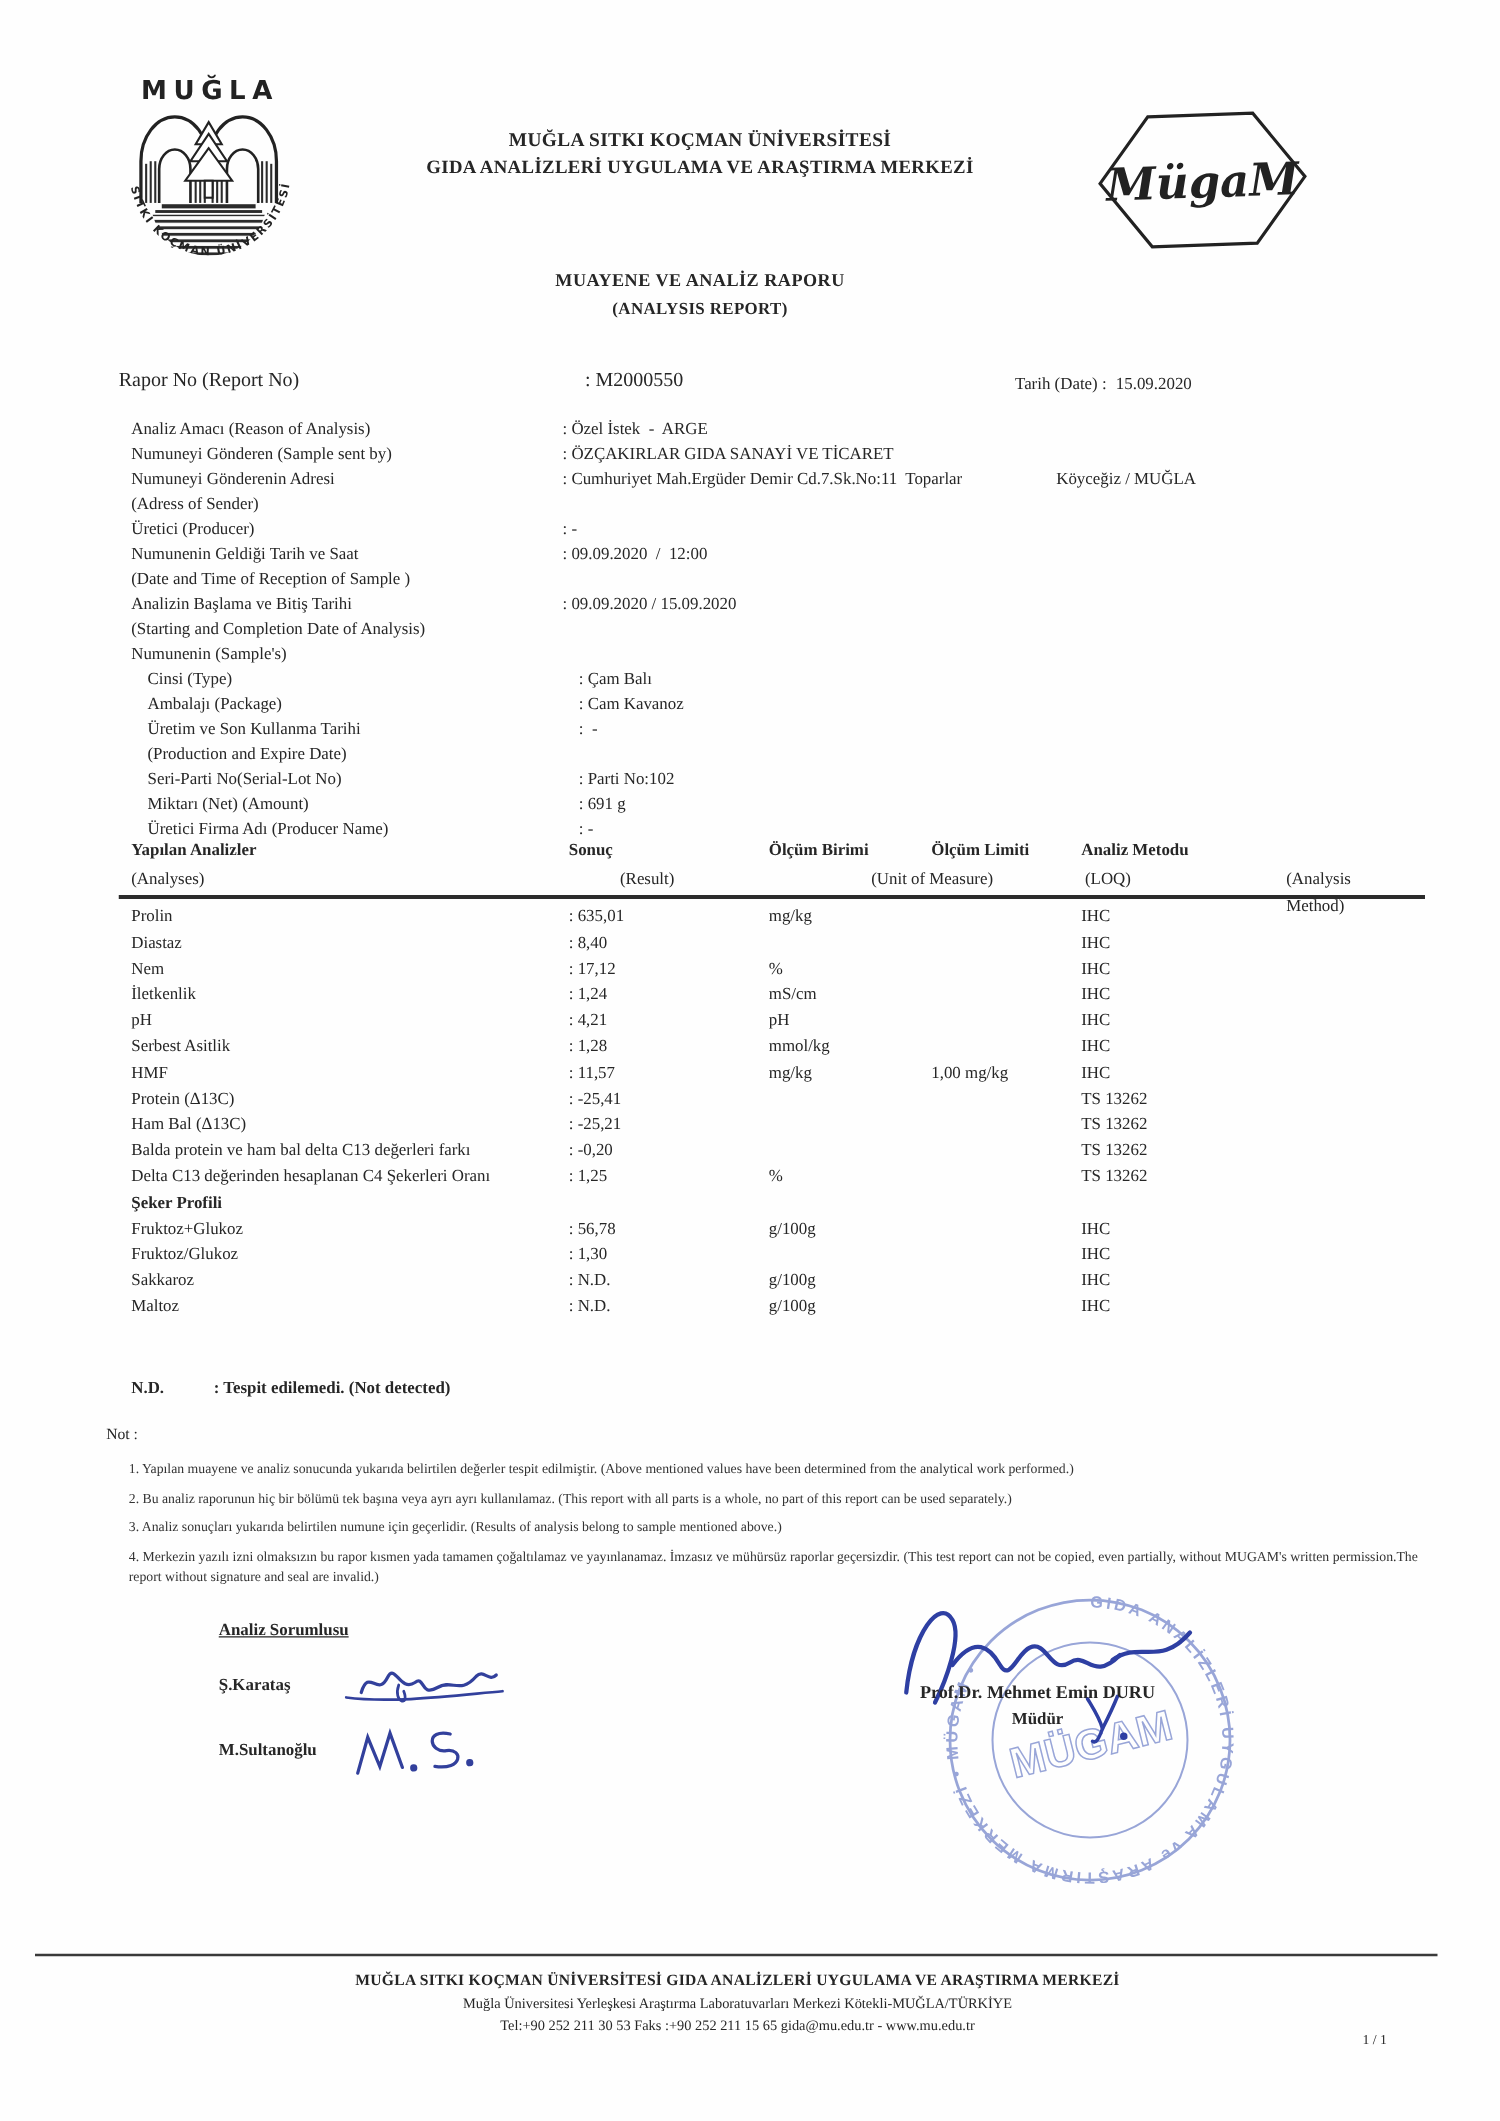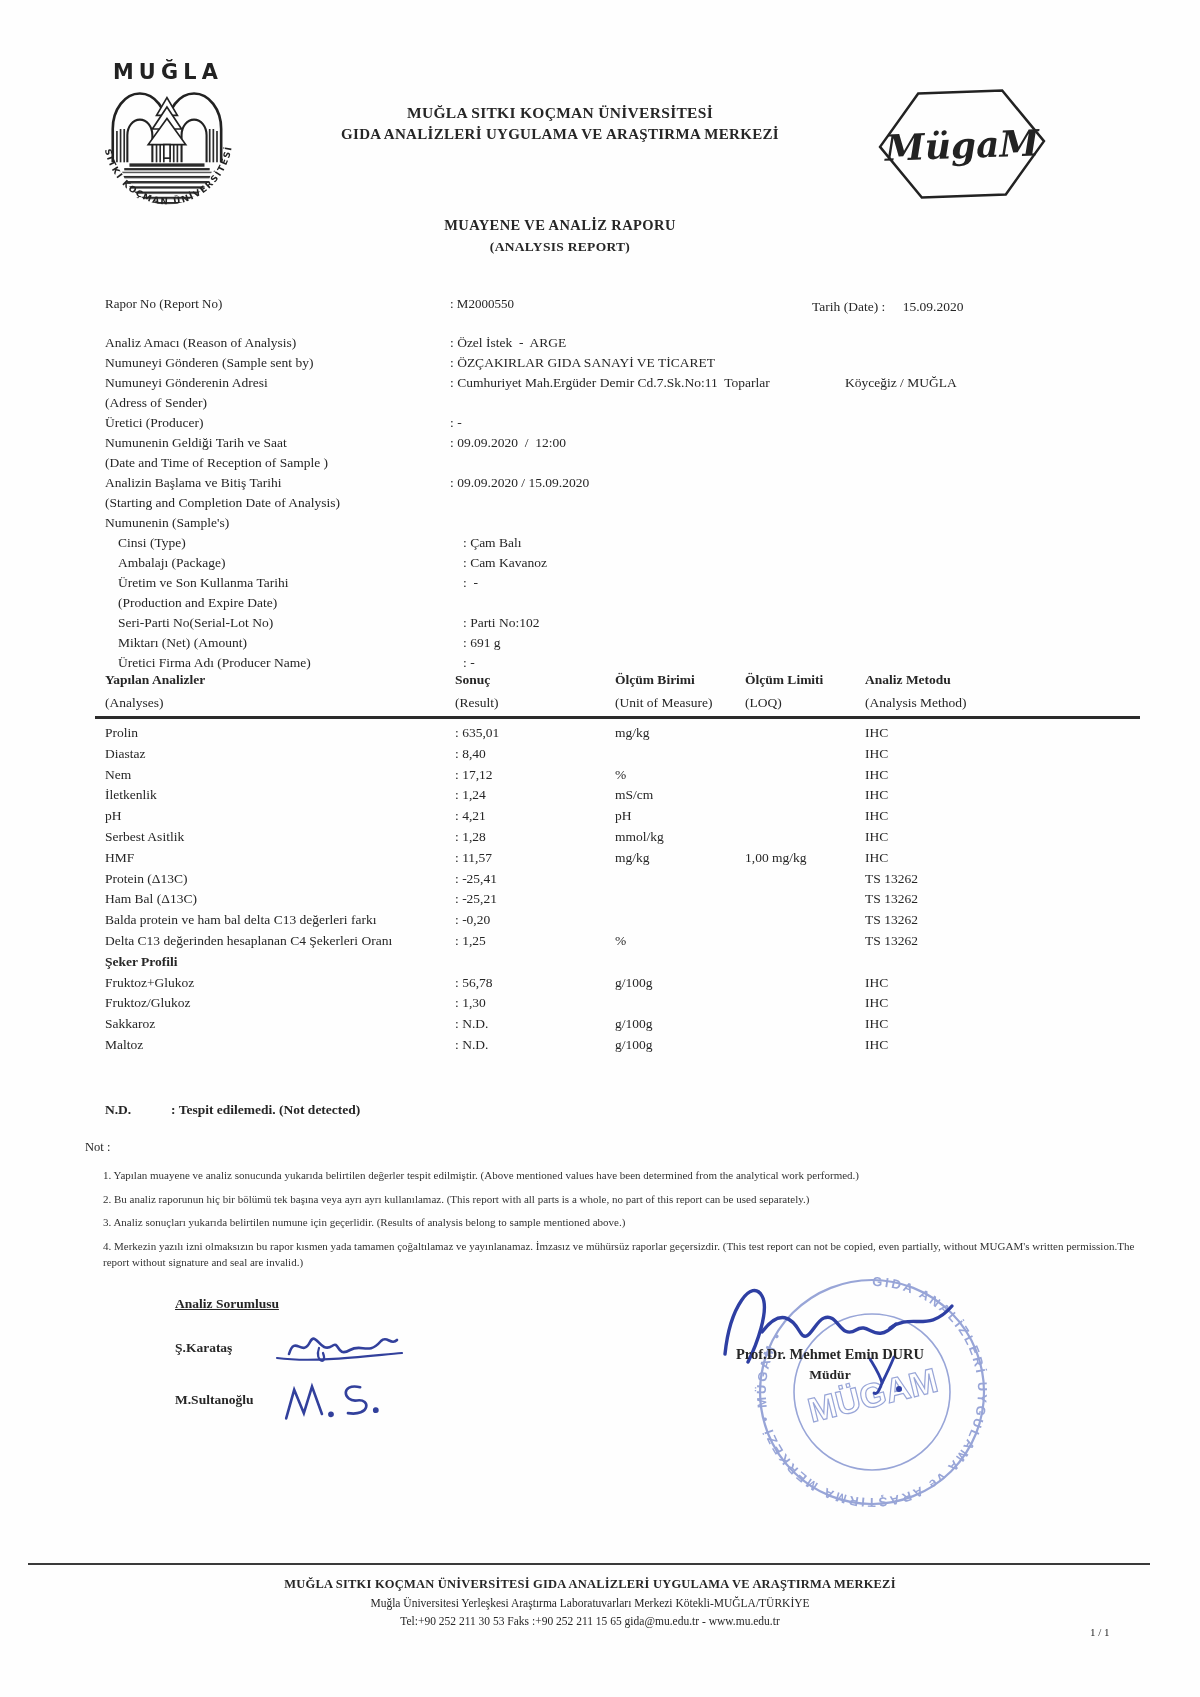--- a/index.html
+++ b/index.html
@@ -11,38 +11,38 @@
   .head-center{position:absolute;top:103px;left:0;width:1120px;text-align:center;line-height:1.35;}
   .head-tc{font-weight:bold;font-size:14px;}
   .head-line1{font-weight:bold;font-size:15.5px;letter-spacing:.3px;}
   .head-line2{font-weight:bold;font-size:15px;letter-spacing:.3px;}
   .logo-right{position:absolute;left:874px;top:84px;width:176px;height:120px;}
   .doc-title{position:absolute;top:215px;left:0;width:1120px;text-align:center;line-height:1.5;}
   .doc-title .tr{font-weight:bold;font-size:14.5px;letter-spacing:.4px;}
   .doc-title .en{font-weight:bold;font-size:13.5px;letter-spacing:.3px;}
 
   
-  .raporno-row{position:absolute;top:296px;left:105px;display:flex;font-size:13px;}
+  .raporno-row{position:absolute;top:296px;left:95px;display:flex;font-size:16px;gap:28px;}
   .raporno-row .lbl{width:345px;}
   .tarih{position:absolute;top:299px;left:812px;font-size:13.5px;}
-  .tarih .val{margin-left:14px;}
+  .tarih .val{margin-left:4px;}
 
   
   .info-block{position:absolute;top:333px;left:105px;width:1040px;font-size:13.5px;}
   .info-row{display:flex;height:20px;line-height:20px;position:relative;}
   .info-row .lbl{width:345px;flex:0 0 345px;}
   .info-row.indent .lbl{padding-left:13px;}
   .info-row .val{white-space:pre;}
   .addr-right{position:absolute;left:740px;top:0;}
 
   
   .table{position:absolute;top:668px;left:105px;width:1025px;font-size:13.5px;}
   .t-row{display:flex;height:20.8px;line-height:20.8px;}
   .t-head1{font-weight:bold;height:24px;line-height:24px;}
-  .t-head2{height:22px;line-height:22px;}
+  .t-head2{height:22px;line-height:22px;gap:41px;}
   .c1{flex:0 0 350px;}
   .c2{flex:0 0 160px;white-space:pre;}
   .c3{flex:0 0 130px;}
   .c4{flex:0 0 120px;}
   .c5{flex:1;}
   .head-rule{position:relative;left:-10px;width:1045px;height:4px;margin:2px 0 3px 0;
              background:linear-gradient(#2b2b2b 0 3px,transparent 3px);}
   .section-row .c1{font-weight:bold;}
 
   

